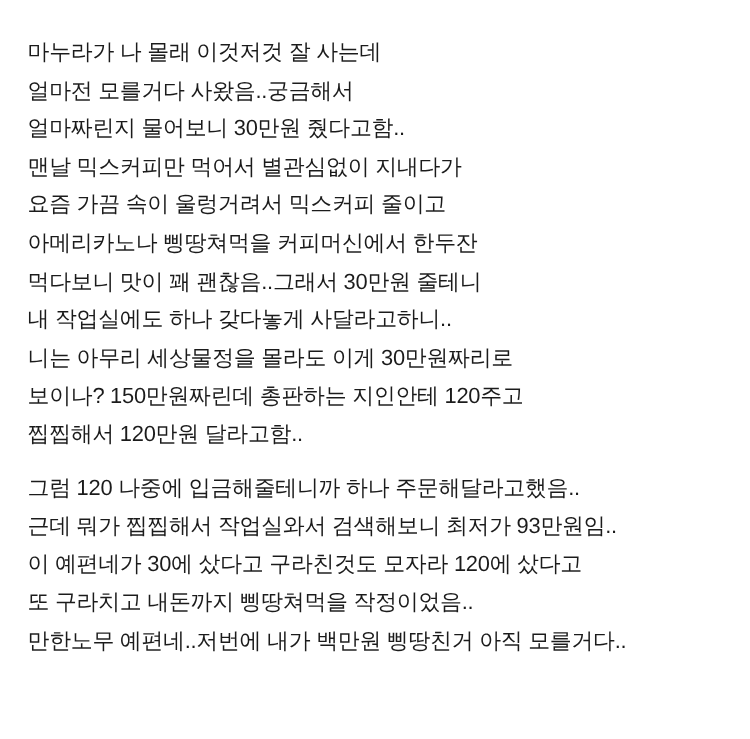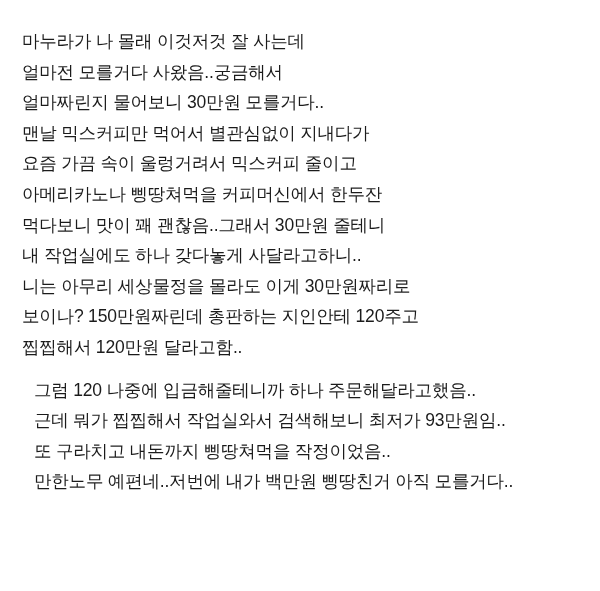--- a/index.html
+++ b/index.html
@@ -31,42 +31,42 @@
     color: #1b1b1b;
     font-size: 17.5px;
     line-height: 30.6px;
     letter-spacing: -0.2px;
     white-space: pre;
     padding-left: 22px;
     font-weight: 400;
   }
   .para-gap {
     margin-top: 12px;
-    padding-left: 12px;
   }
 </style>
 </head>
 <body>
 
 <div class="page">
 
   <div class="text-block">
     <span class="line">마누라가 나 몰래 이것저것 잘 사는데</span>
     <span class="line">얼마전 모를거다 사왔음..궁금해서</span>
-    <span class="line">얼마짜린지 물어보니 30만원 모를거다..</span>
+    <span class="line">얼마짜린지 물어보니 30만원 줬다고함..</span>
     <span class="line">맨날 믹스커피만 먹어서 별관심없이 지내다가</span>
     <span class="line">요즘 가끔 속이 울렁거려서 믹스커피 줄이고</span>
     <span class="line">아메리카노나 삥땅쳐먹을 커피머신에서 한두잔</span>
     <span class="line">먹다보니 맛이 꽤 괜찮음..그래서 30만원 줄테니</span>
     <span class="line">내 작업실에도 하나 갖다놓게 사달라고하니..</span>
     <span class="line">니는 아무리 세상물정을 몰라도 이게 30만원짜리로</span>
     <span class="line">보이나? 150만원짜린데 총판하는 지인안테 120주고</span>
     <span class="line">찝찝해서 120만원 달라고함..</span>
   </div>
 
   <div class="text-block para-gap">
     <span class="line">그럼 120 나중에 입금해줄테니까 하나 주문해달라고했음..</span>
     <span class="line">근데 뭐가 찝찝해서 작업실와서 검색해보니 최저가 93만원임..</span>
+    <span class="line">이 예편네가 30에 샀다고 구라친것도 모자라 120에 샀다고</span>
     <span class="line">또 구라치고 내돈까지 삥땅쳐먹을 작정이었음..</span>
     <span class="line">만한노무 예편네..저번에 내가 백만원 삥땅친거 아직 모를거다..</span>
   </div>
 
 </div>
 
 </body></html>

